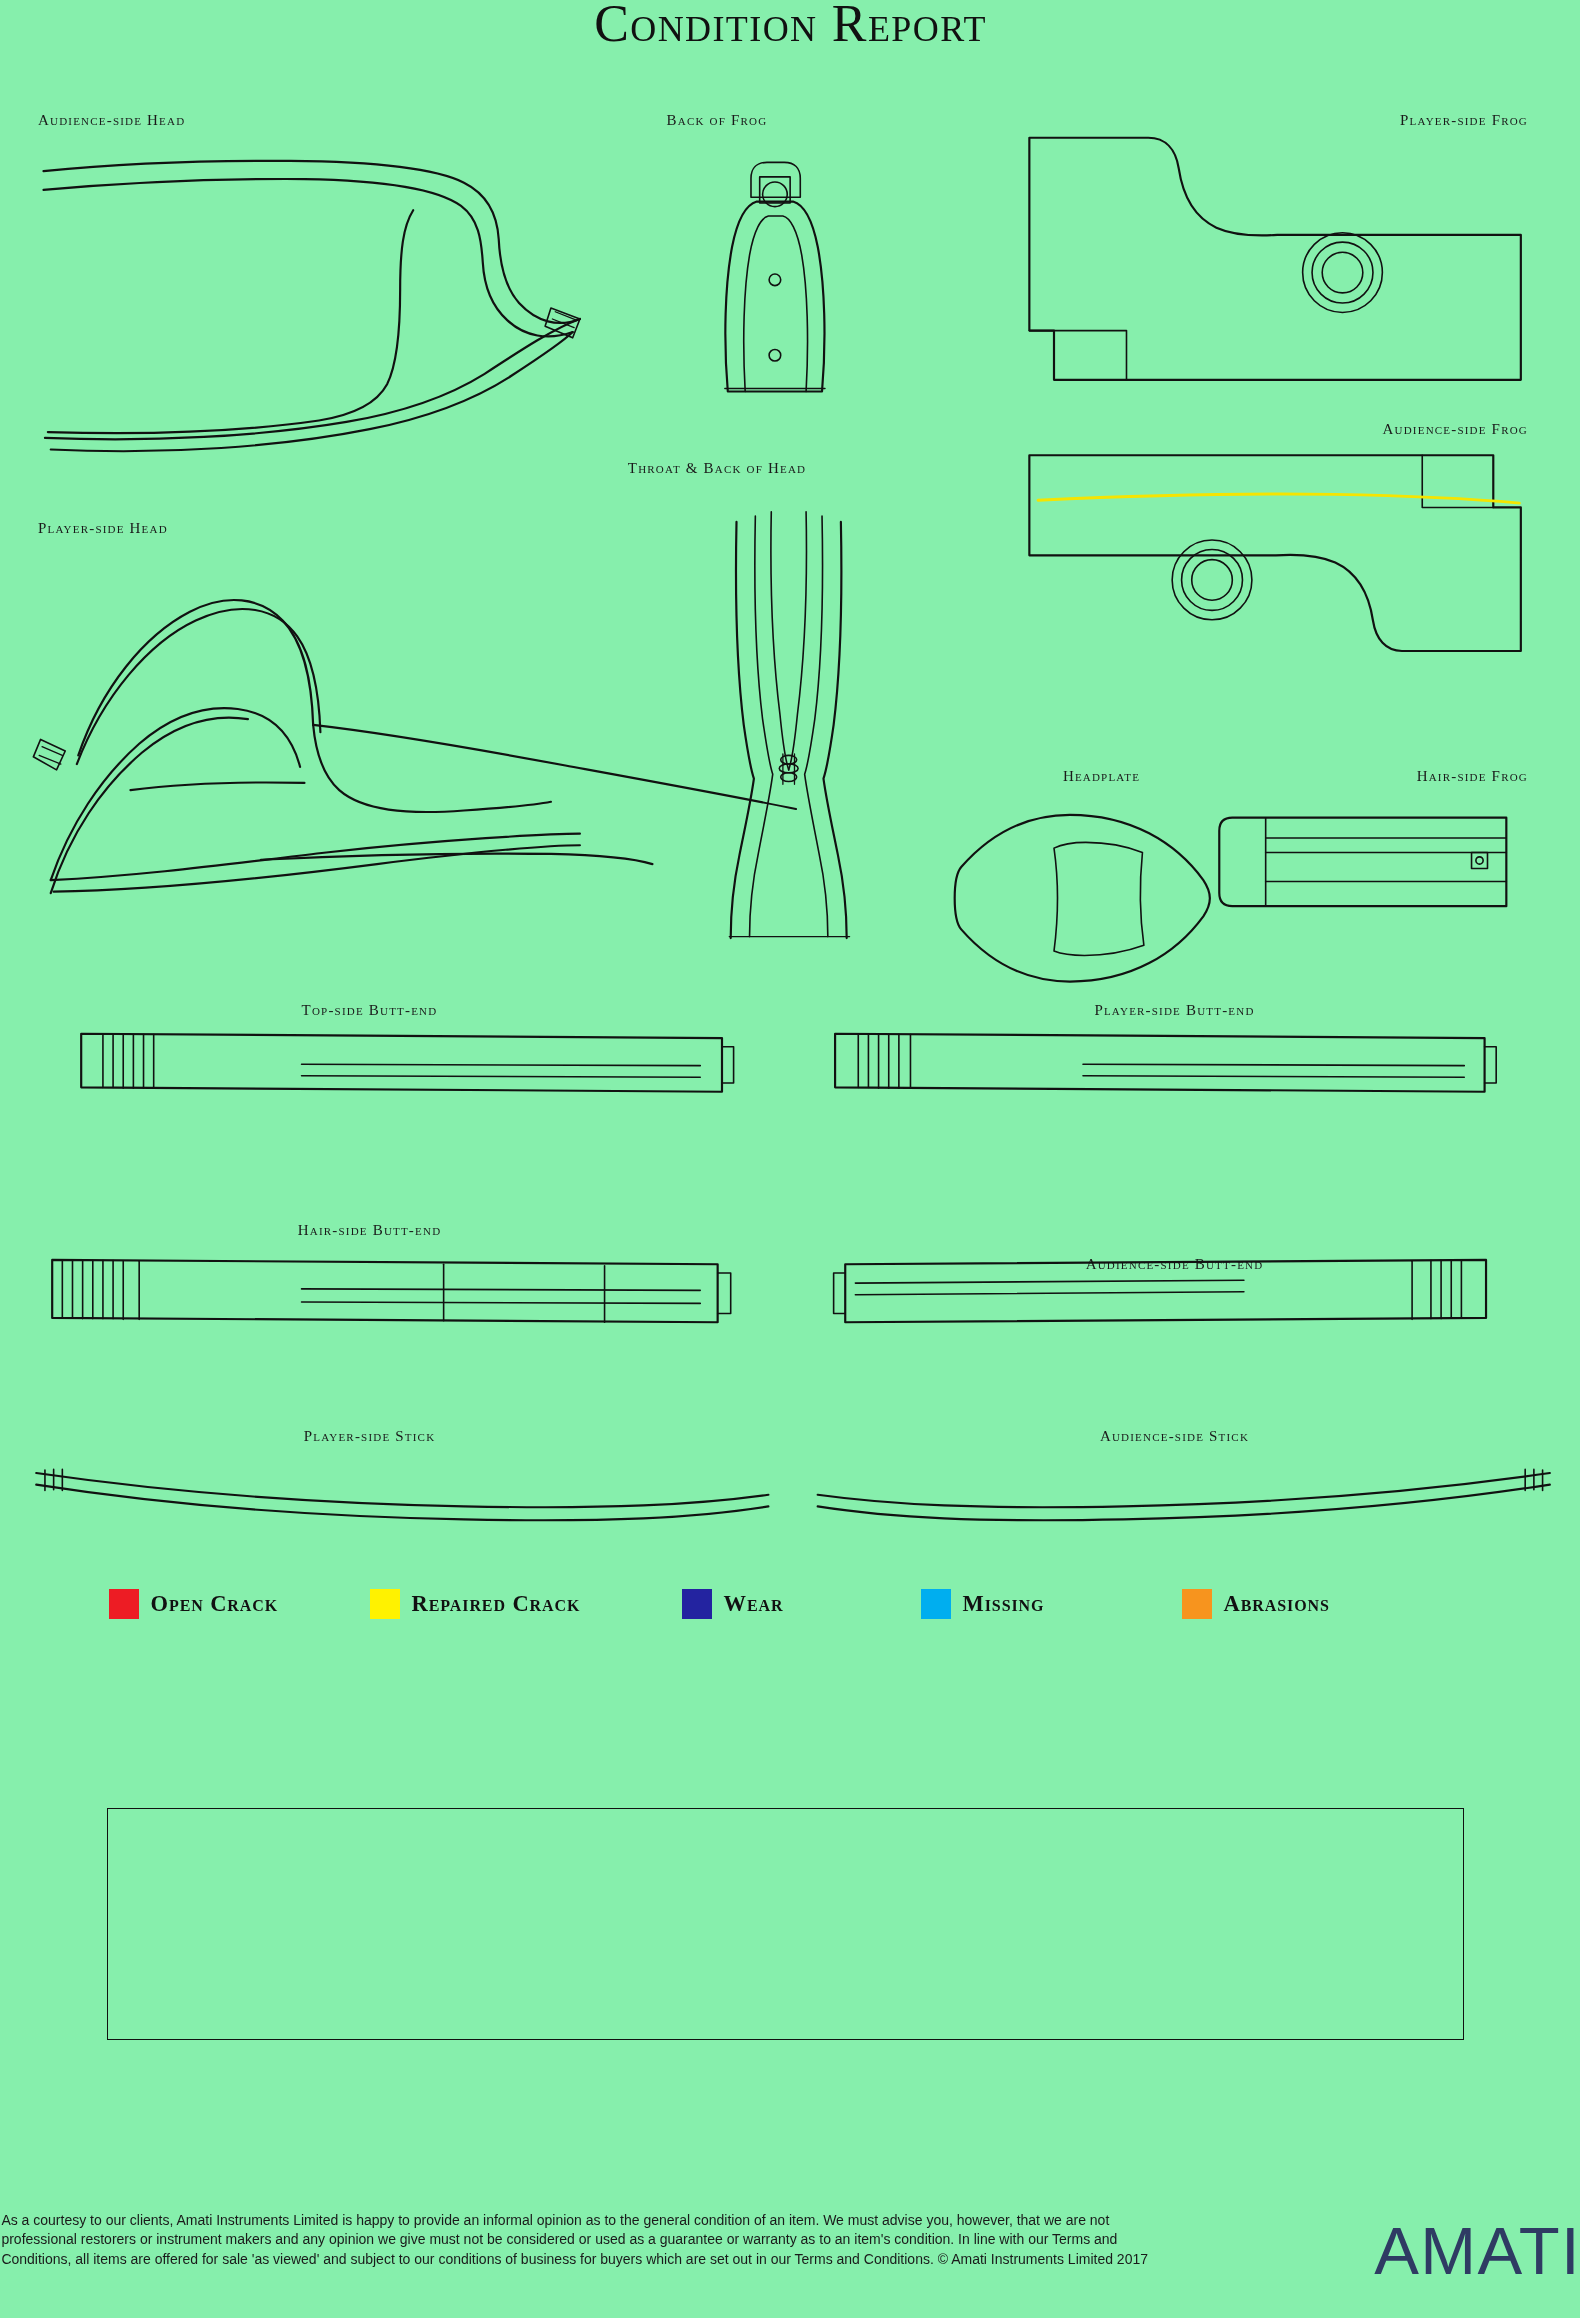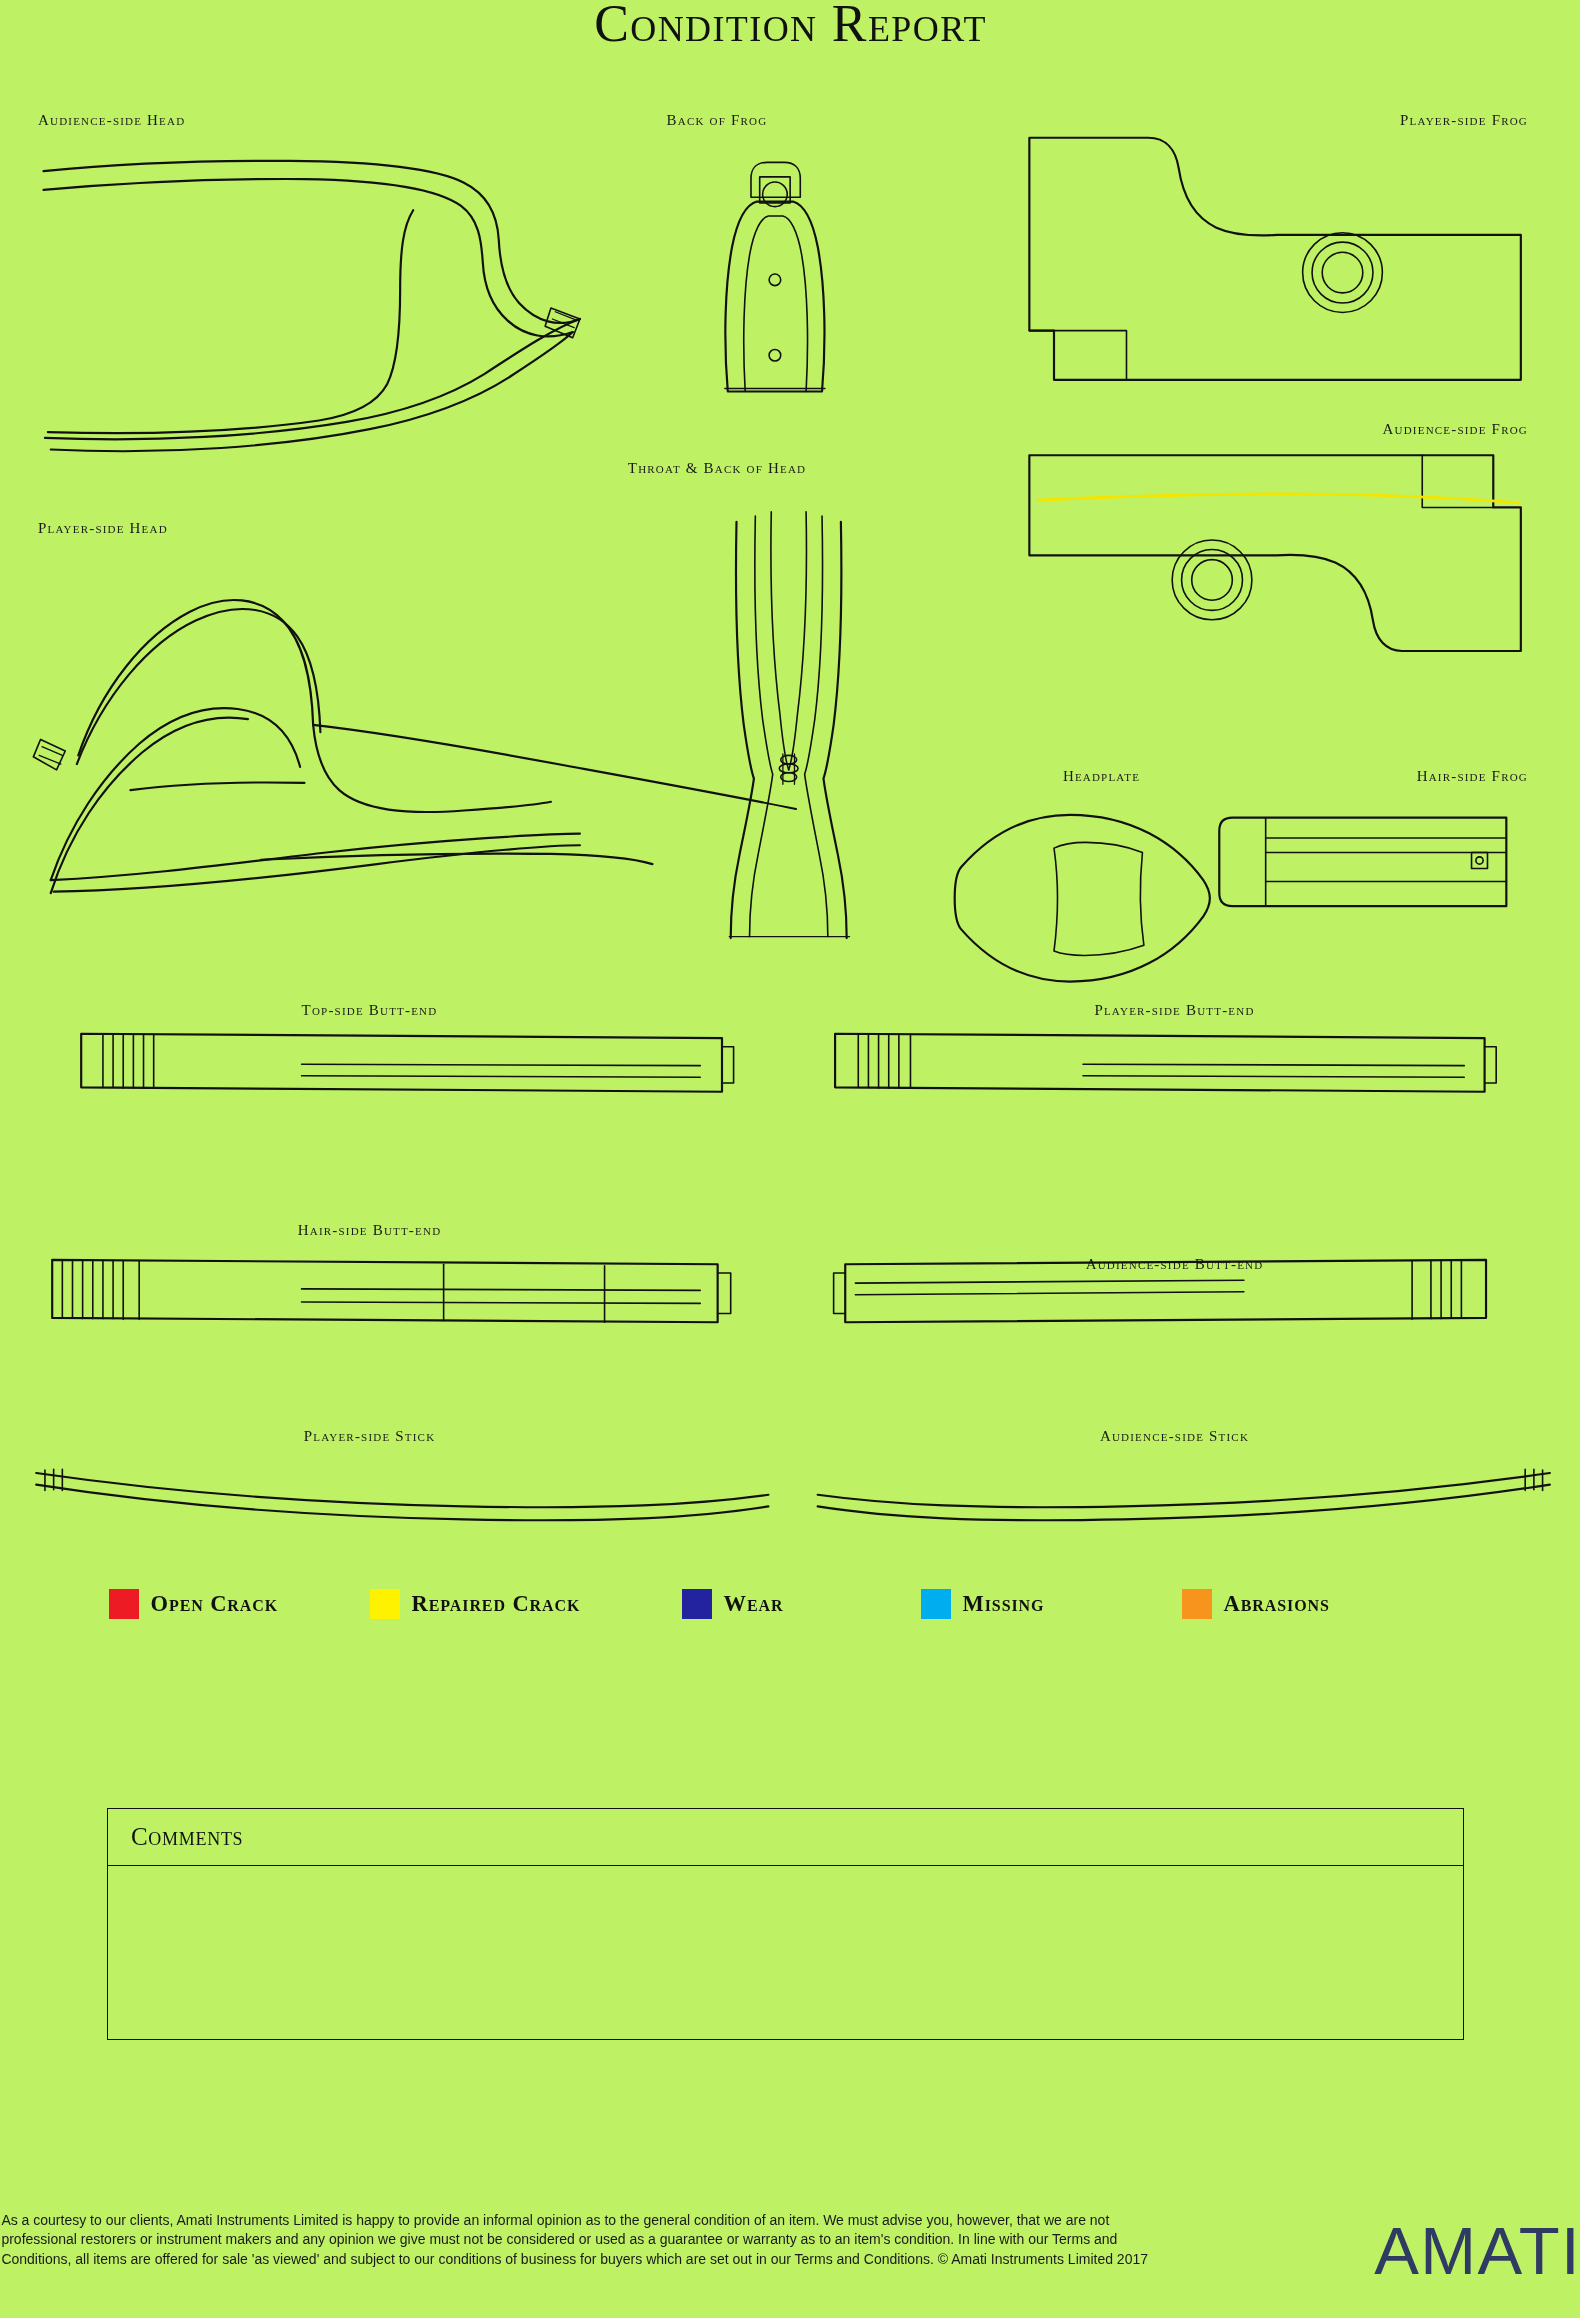--- a/index.html
+++ b/index.html
@@ -8,21 +8,21 @@
     background: #ffffff;
   }
   body {
     font-family: "Liberation Serif", serif;
     color: #1a1a1a;
   }
   #page {
     position: relative;
     width: 1581px;
     height: 2319px;
-    background: #bef264;
+    background: #86efac;
     overflow: hidden;
   }
 
   
   .doc-title {
     position: absolute;
     top: -5.8px;
     left: 0;
     width: 100%;
     text-align: center;
@@ -365,23 +365,20 @@
         <span class="legend-label">Missing</span>
       </div>
       <div class="legend-item">
         <span class="swatch" style="background:#f7941e;"></span>
         <span class="legend-label">Abrasions</span>
       </div>
     </div>
   </div>
 
   <div class="comments-box">
-    <div class="comments-header">
-      <span class="comments-title">Comments</span>
-    </div>
     <div class="comments-body"></div>
   </div>
 
   <div class="footer-text">As a courtesy to our clients, Amati Instruments Limited is happy to provide an informal opinion as to the general condition of an item. We must advise you, however, that we are not professional restorers or instrument makers and any opinion we give must not be considered or used as a guarantee or warranty as to an item's condition. In line with our Terms and Conditions, all items are offered for sale 'as viewed' and subject to our conditions of business for buyers which are set out in our Terms and Conditions. © Amati Instruments Limited 2017</div>
   <div class="brand">AMATI</div>
 
 </div>
 
 
 </body></html>

